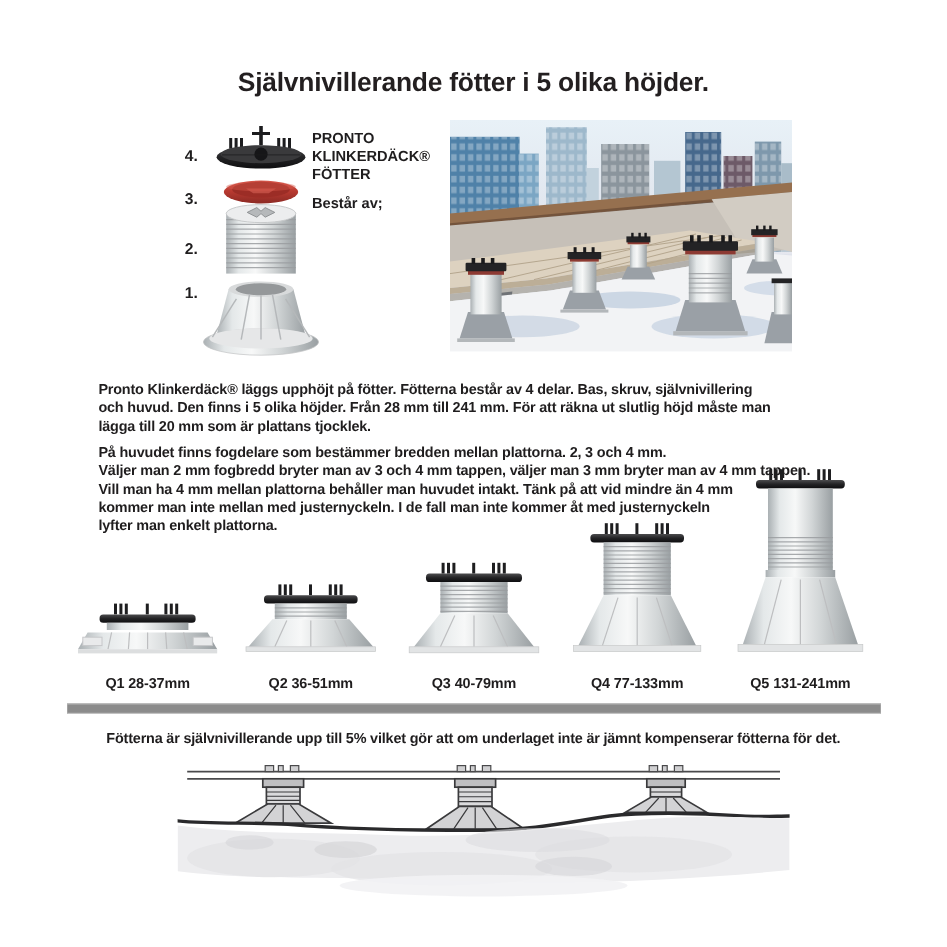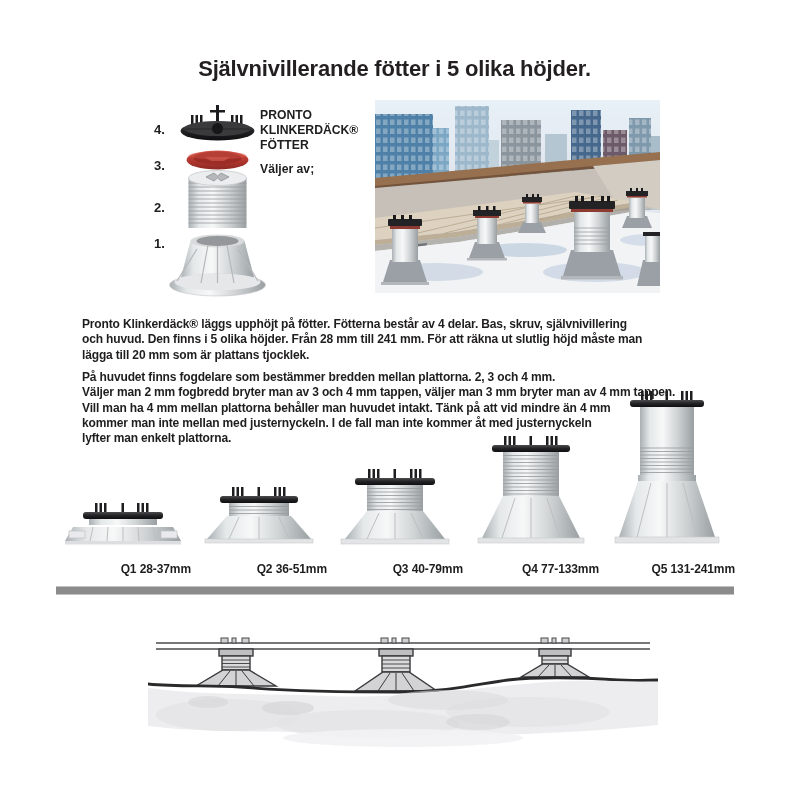--- a/index.html
+++ b/index.html
@@ -23,21 +23,21 @@
   .photo{position:absolute;left:375px;top:100px;}
   
   .para{position:absolute;left:82px;margin:0;width:620px;font-size:12px;font-weight:bold;
         line-height:15.3px;letter-spacing:-0.15px;white-space:pre-line;}
   .p1{top:317px}.p2{top:370px}.p3{top:449px}
   
   .products{position:absolute;left:55px;top:385px;width:680px;height:162px;
             display:flex;align-items:flex-end;}
   .product{flex:1;display:flex;justify-content:center;align-items:flex-end;}
   .product-labels{position:absolute;left:55px;top:562px;width:680px;display:flex;}
-  .plabel{flex:1;text-align:right;font-size:12px;font-weight:bold;letter-spacing:-0.1px;}
+  .plabel{flex:1;text-align:center;font-size:12px;font-weight:bold;letter-spacing:-0.1px;}
   
   .divider{position:absolute;left:56px;top:586px;width:678px;height:7px;background:#8b8b8b;
            border-top:1px solid #c2c2c2;border-bottom:1px solid #c2c2c2;}
   .footer-note{position:absolute;left:0;top:608px;width:789px;margin:0;text-align:center;
                font-size:12px;font-weight:bold;letter-spacing:-0.15px;}
   .sketch{position:absolute;left:148px;top:630px;}
 </style>
 </head>
 <body>
 
@@ -138,21 +138,21 @@
           <path d="M52.5,141 L52.5,178"></path>
         </g>
       </g>
     </svg>
 
     <div class="brand">
       <div class="pre">PRONTO
 KLINKERDÄCK®
 FÖTTER</div>
       <div class="gap"></div>
-      <div>Väljer av;</div>
+      <div>Består av;</div>
     </div>
   </div>
 
   <svg class="photo" width="285" height="193" viewBox="0 0 285 193">
     <rect width="285" height="193" fill="url(#gSky)"></rect>
     <g>
       <rect x="0" y="14" width="58" height="96" fill="#4f81a8"></rect>
         <rect x="0" y="14" width="58" height="96" fill="url(#pWin)"></rect>
       <rect x="58" y="28" width="16" height="82" fill="#7ba6c4"></rect>
         <rect x="58" y="28" width="16" height="82" fill="url(#pWin)"></rect>
@@ -438,20 +438,21 @@
   <div class="product-labels">
     <div class="plabel">Q1 28-37mm</div>
     <div class="plabel">Q2 36-51mm</div>
     <div class="plabel">Q3 40-79mm</div>
     <div class="plabel">Q4 77-133mm</div>
     <div class="plabel">Q5 131-241mm</div>
   </div>
 
   <div class="divider"></div>
 
+  <p class="footer-note">Fötterna är självnivillerande upp till 5% vilket gör att om underlaget inte är jämnt kompenserar fötterna för det.</p>
 
   <svg class="sketch" width="510" height="125" viewBox="0 0 510 125">
 
     <g stroke="#4a4a4c" stroke-width="1.4">
       <path d="M8,13 H502" fill="none"></path>
       <path d="M8,19 H502" fill="none"></path>
     </g>
 
     <g fill="#d0d0d2" stroke="#4a4a4c" stroke-width="1">
       <rect x="73" y="8" width="7" height="5"></rect>

